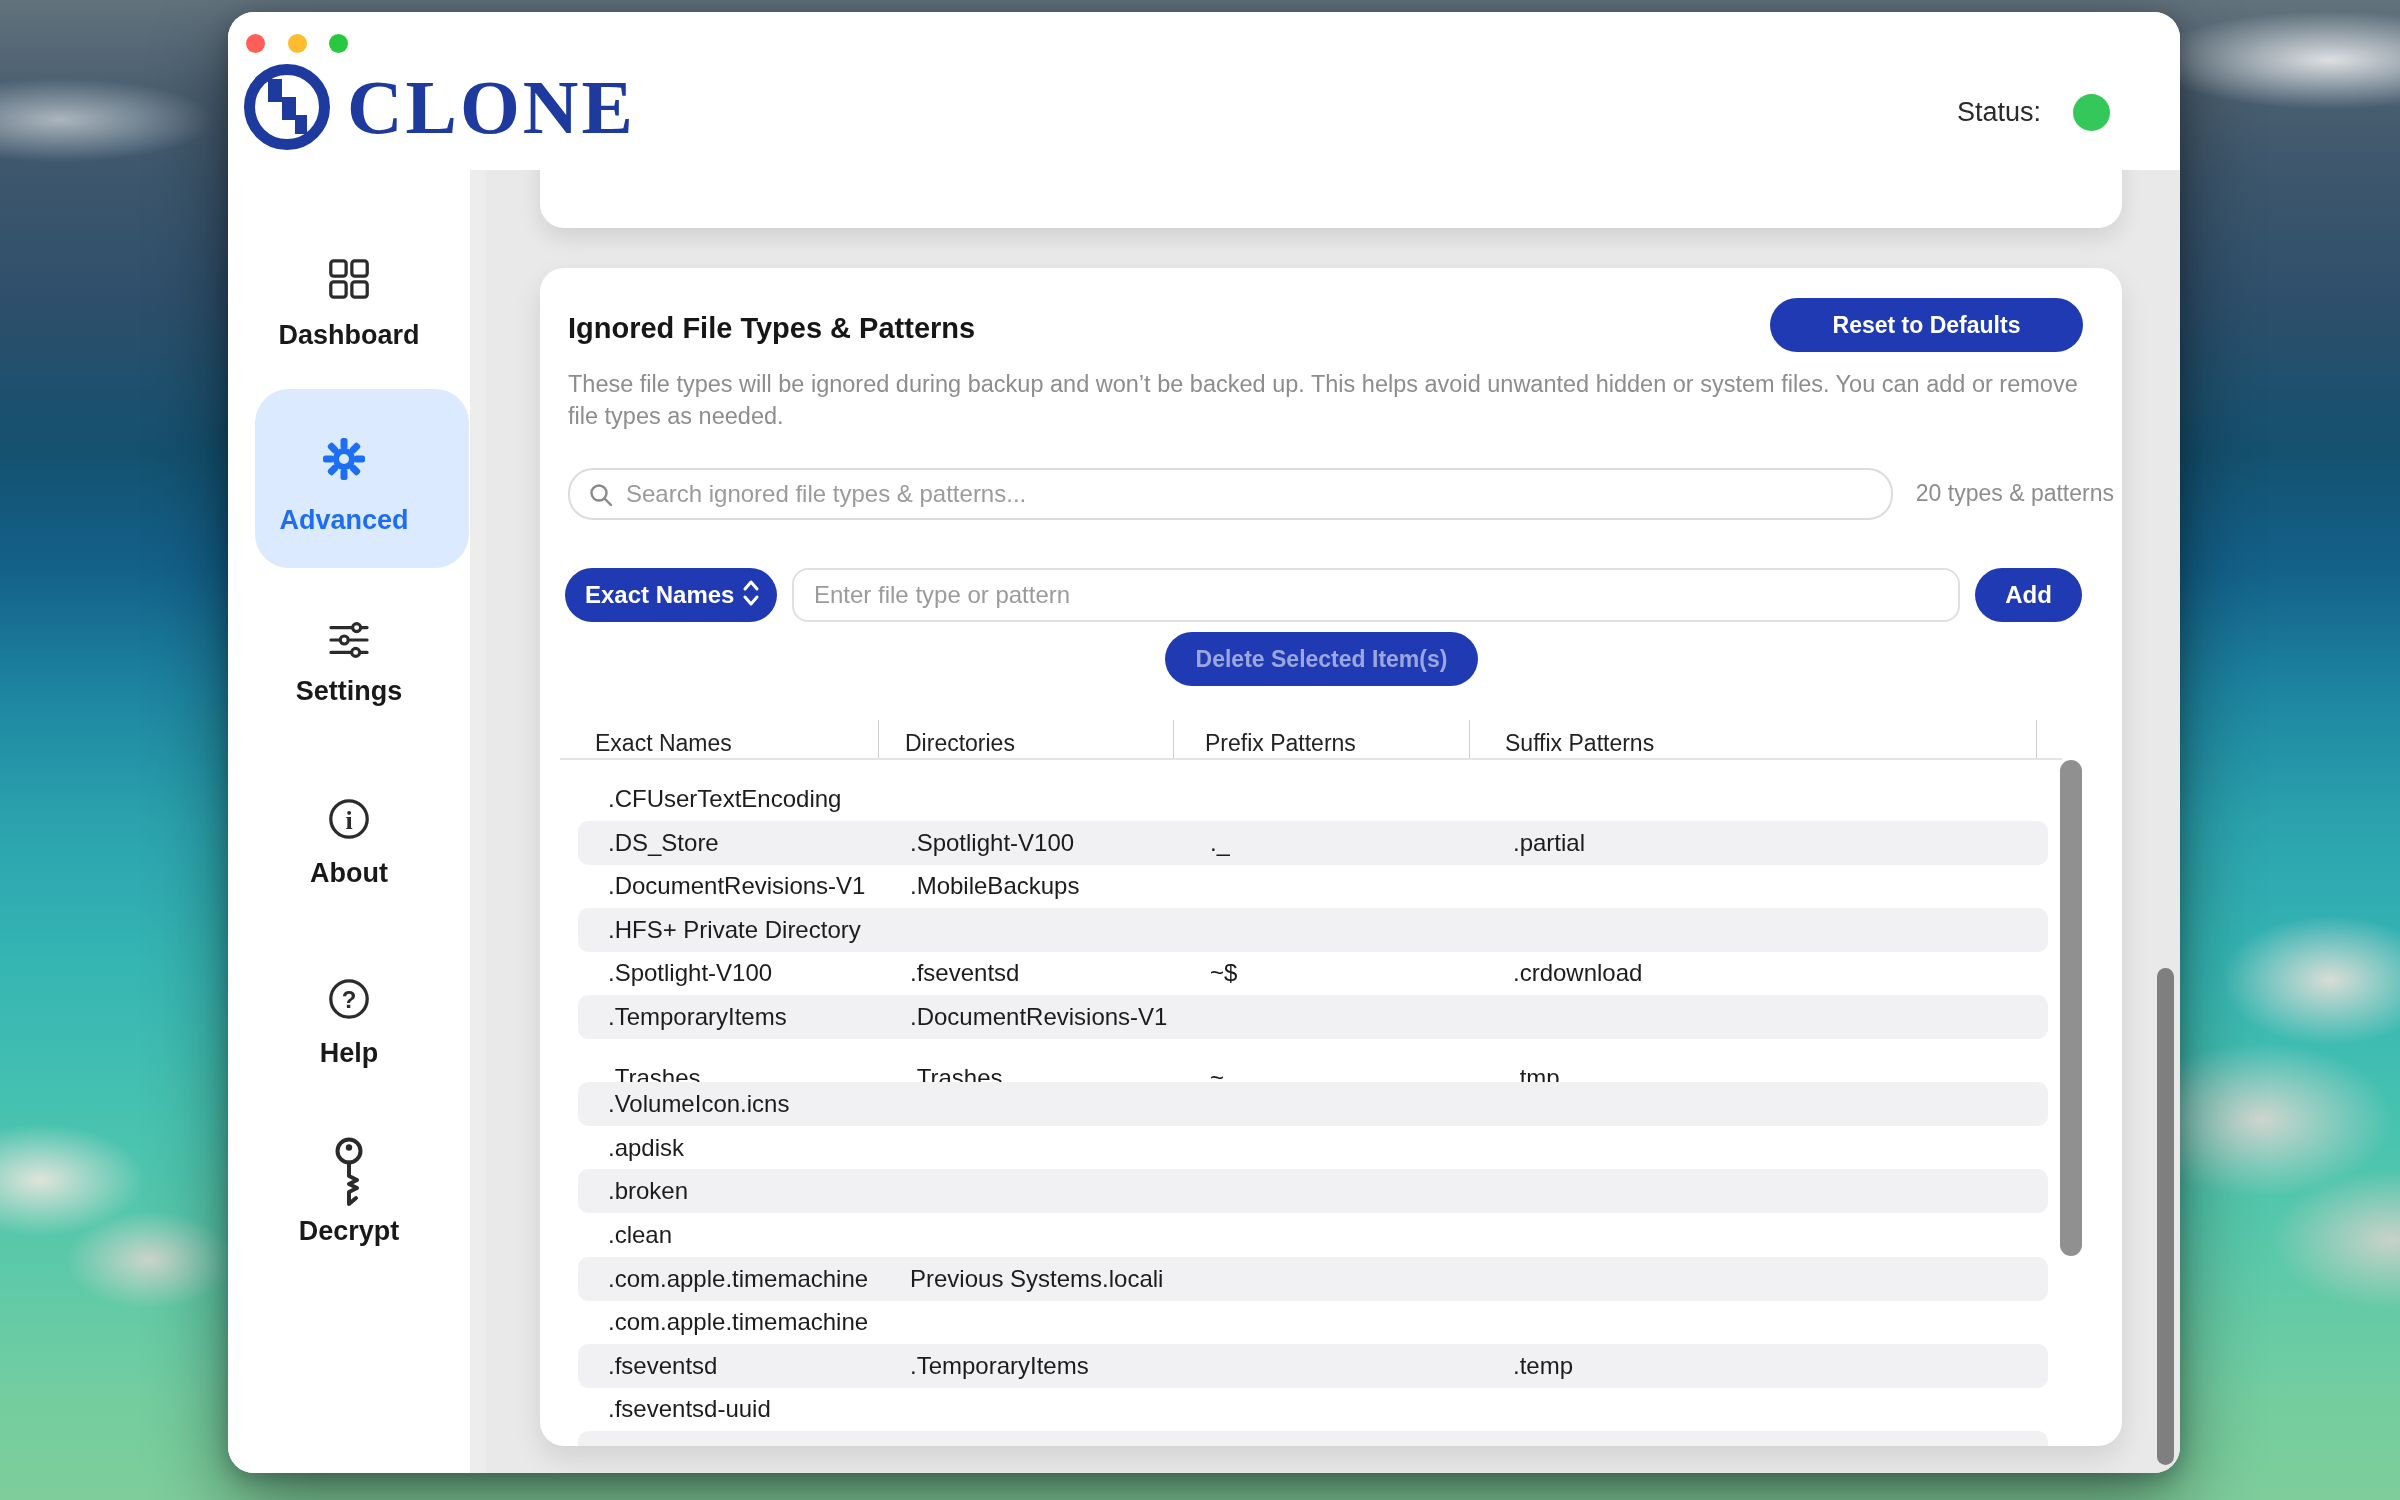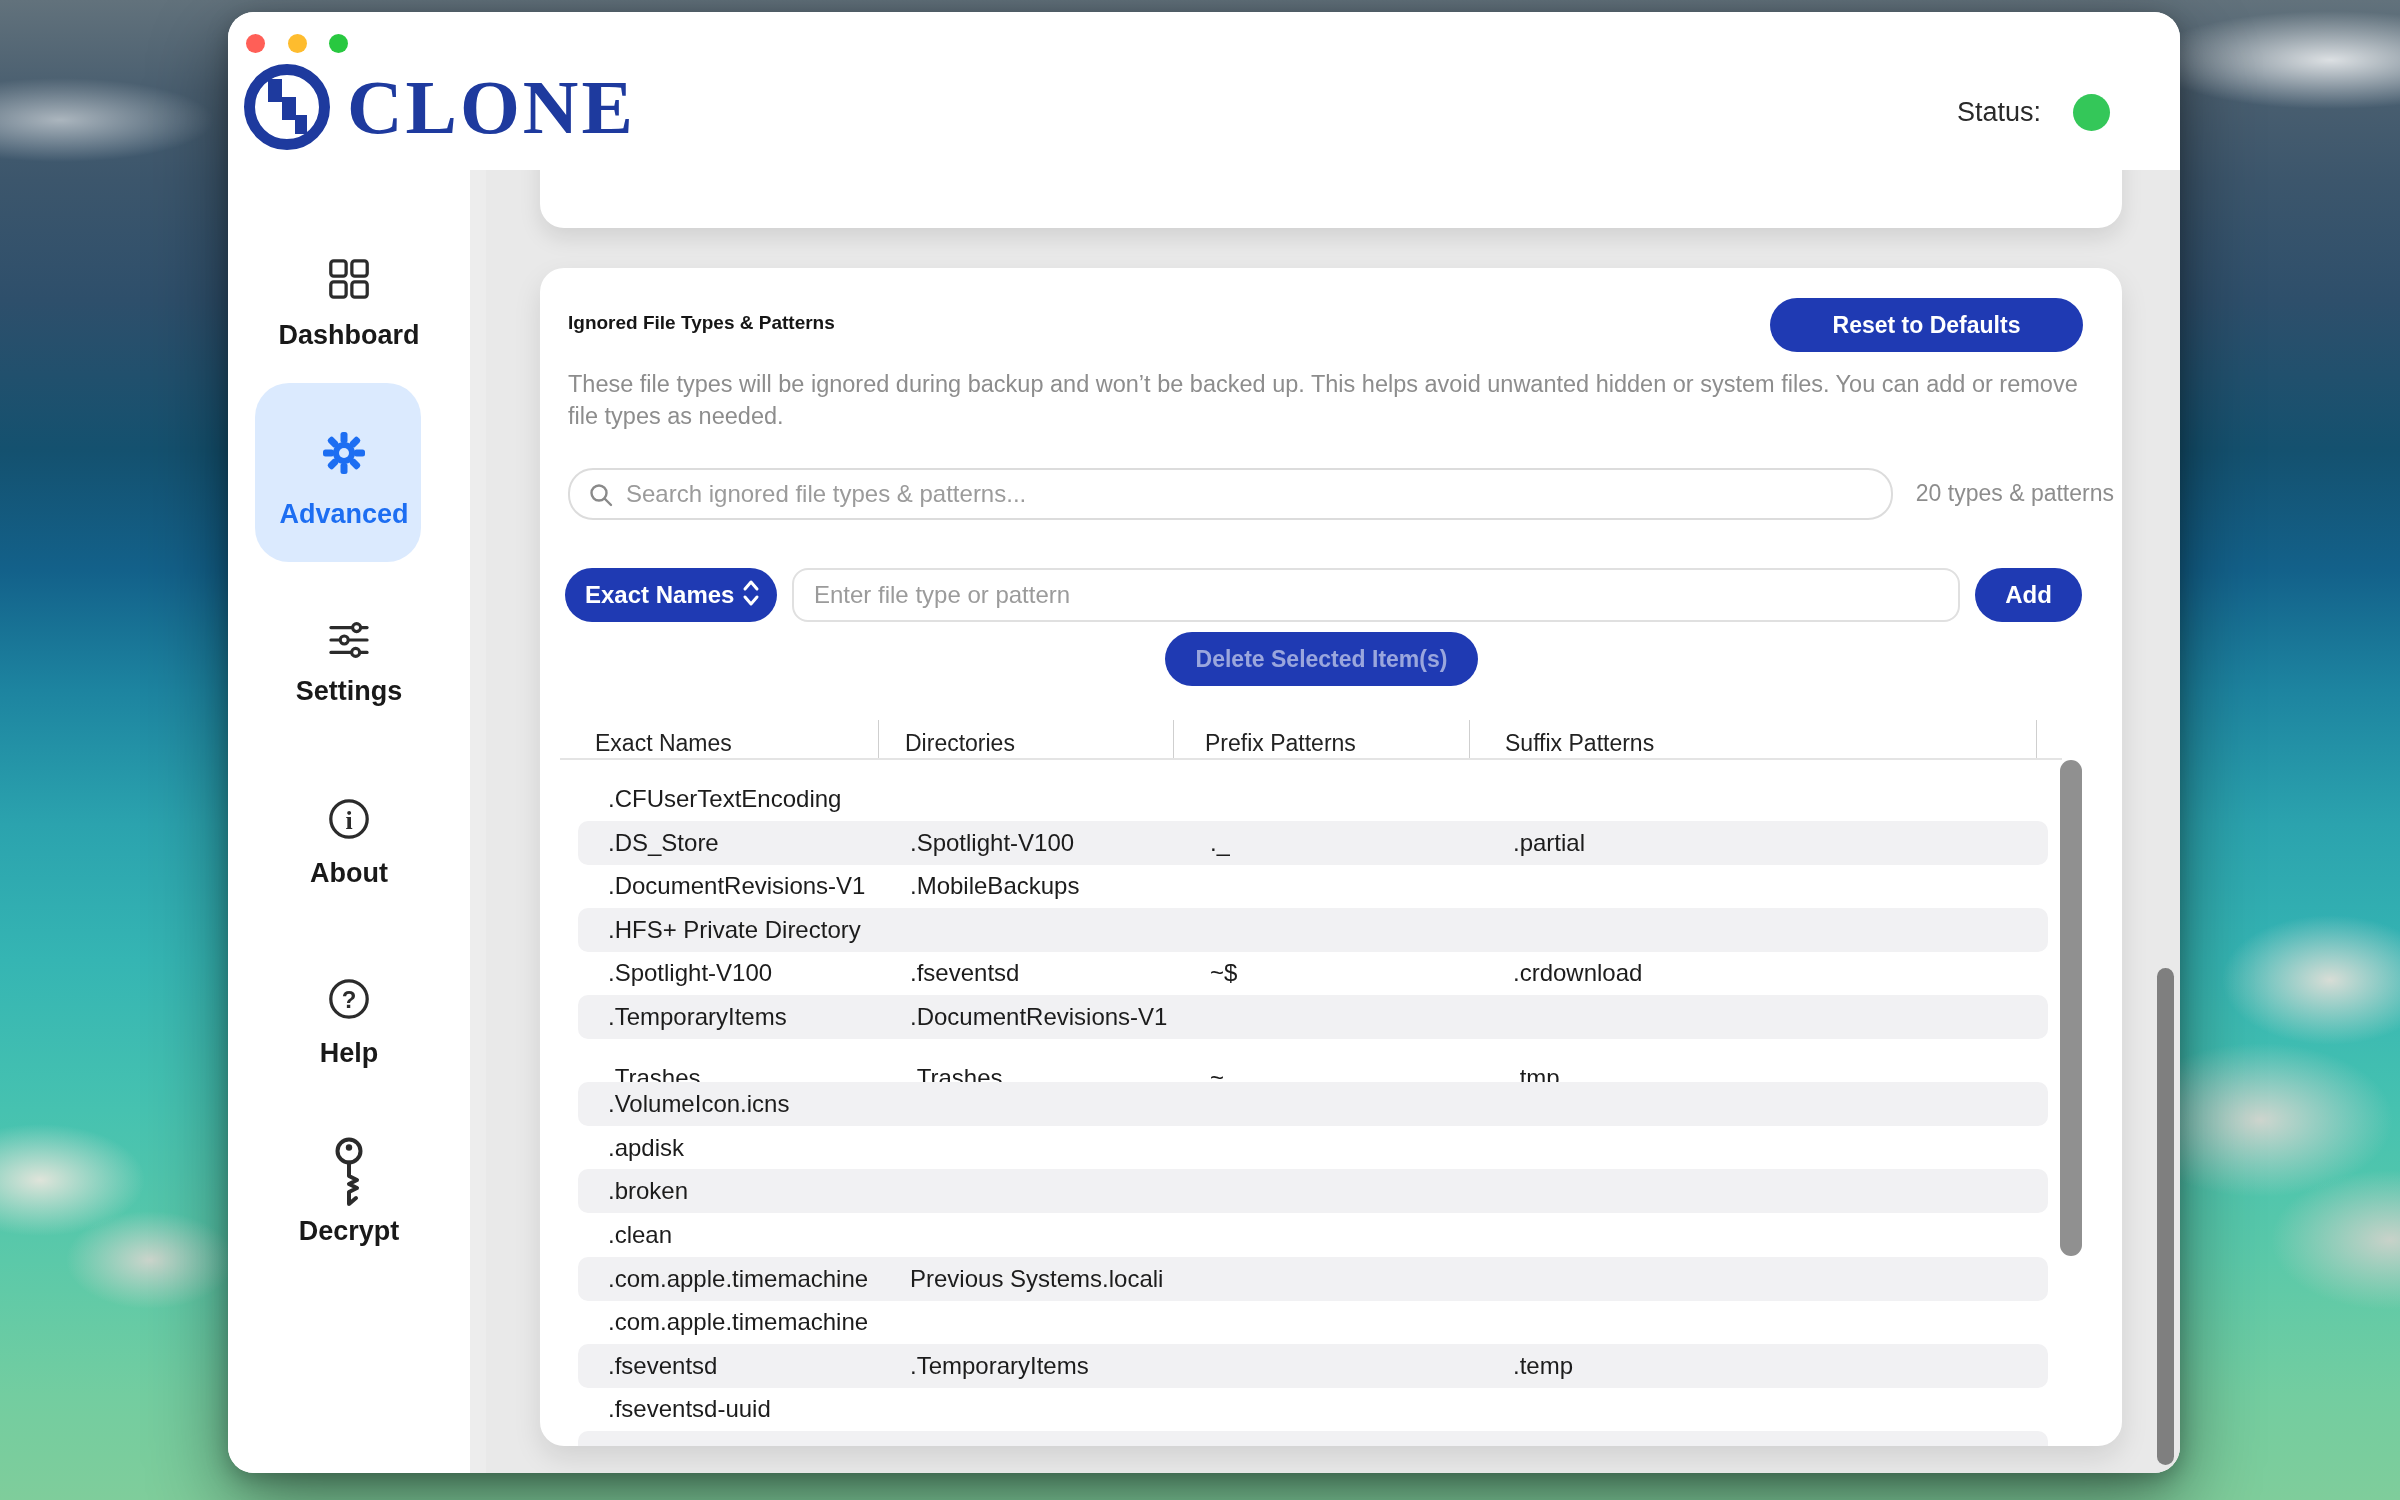--- a/index.html
+++ b/index.html
@@ -47,30 +47,30 @@
   
   .sidebar{position:absolute;left:0;top:158px;width:242px;bottom:0;background:#fff;}
   .gutter{position:absolute;left:242px;top:158px;width:16px;bottom:0;background:#ededed;}
   .nav-item{position:absolute;left:0;width:242px;display:flex;flex-direction:column;align-items:center;cursor:default;}
   .nav-label{font-size:27px;font-weight:700;color:#191919;}
   .nav-dashboard{top:86px;gap:14px;}
   .nav-settings{top:450px;gap:12px;}
   .nav-about{top:626px;gap:12px;}
   .nav-help{top:806px;gap:12px;}
   .nav-decrypt{top:966px;gap:2px;}
-  .tile{position:absolute;left:27px;top:213px;width:166px;height:179px;border-radius:34px;background:var(--selbg);}
+  .tile{position:absolute;left:27px;top:219px;width:166px;height:179px;border-radius:34px;background:var(--selbg);padding-left:48px;}
   .tile .gearwrap{position:absolute;left:65px;top:46px;}
   .tile .nav-label{position:absolute;left:0;width:178px;top:116px;text-align:center;color:var(--selblue);}
   
   .content{position:absolute;left:258px;top:158px;right:0;bottom:0;background:#e9e9e9;overflow:hidden;}
   .card-partial{position:absolute;left:54px;top:-44px;width:1582px;height:102px;background:#fff;border-radius:24px;box-shadow:0 10px 22px rgba(0,0,0,.10);}
   .card{position:absolute;left:54px;top:98px;width:1582px;height:1178px;background:#fff;border-radius:24px;box-shadow:0 12px 28px rgba(0,0,0,.10);overflow:hidden;}
   .win-scroll-thumb{position:absolute;left:1671px;top:798px;width:17px;height:497px;background:#7f7f7f;border-radius:9px;}
   
-  .card-title{position:absolute;left:28px;top:44px;font-size:19px;font-weight:700;color:#161616;}
+  .card-title{position:absolute;left:28px;top:44px;font-size:29px;font-weight:700;color:#161616;}
   .btn{display:flex;align-items:center;justify-content:center;background:var(--accent);color:#ffffff;border:none;cursor:pointer;font-family:"Liberation Sans",sans-serif;}
   .reset-btn{position:absolute;left:1230px;top:30px;width:313px;height:54px;border-radius:27px;font-size:23px;font-weight:700;}
   .desc{position:absolute;left:28px;top:100px;width:1537px;font-size:23.5px;line-height:32px;color:#8d8d8d;}
   .search-wrap{position:absolute;left:28px;top:200px;width:1325px;height:52px;}
   .search-input{width:100%;height:100%;box-sizing:border-box;border:2px solid #dcdcdc;border-radius:25px;padding:0 20px 0 56px;font-size:24px;color:#333;outline:none;background:#fff;font-family:"Liberation Sans",sans-serif;}
   .search-input::placeholder{color:#9b9b9b;}
   .search-icon{position:absolute;left:20px;top:14px;}
   .count-label{position:absolute;right:8px;top:212px;font-size:23px;color:#8d8d8d;}
   .type-select{position:absolute;left:25px;top:300px;width:212px;height:54px;border-radius:27px;background:var(--accent);display:flex;align-items:center;justify-content:space-between;padding:0 16px 0 20px;box-sizing:border-box;cursor:pointer;}
   .type-select .val{color:#fff;font-size:24px;font-weight:600;}

